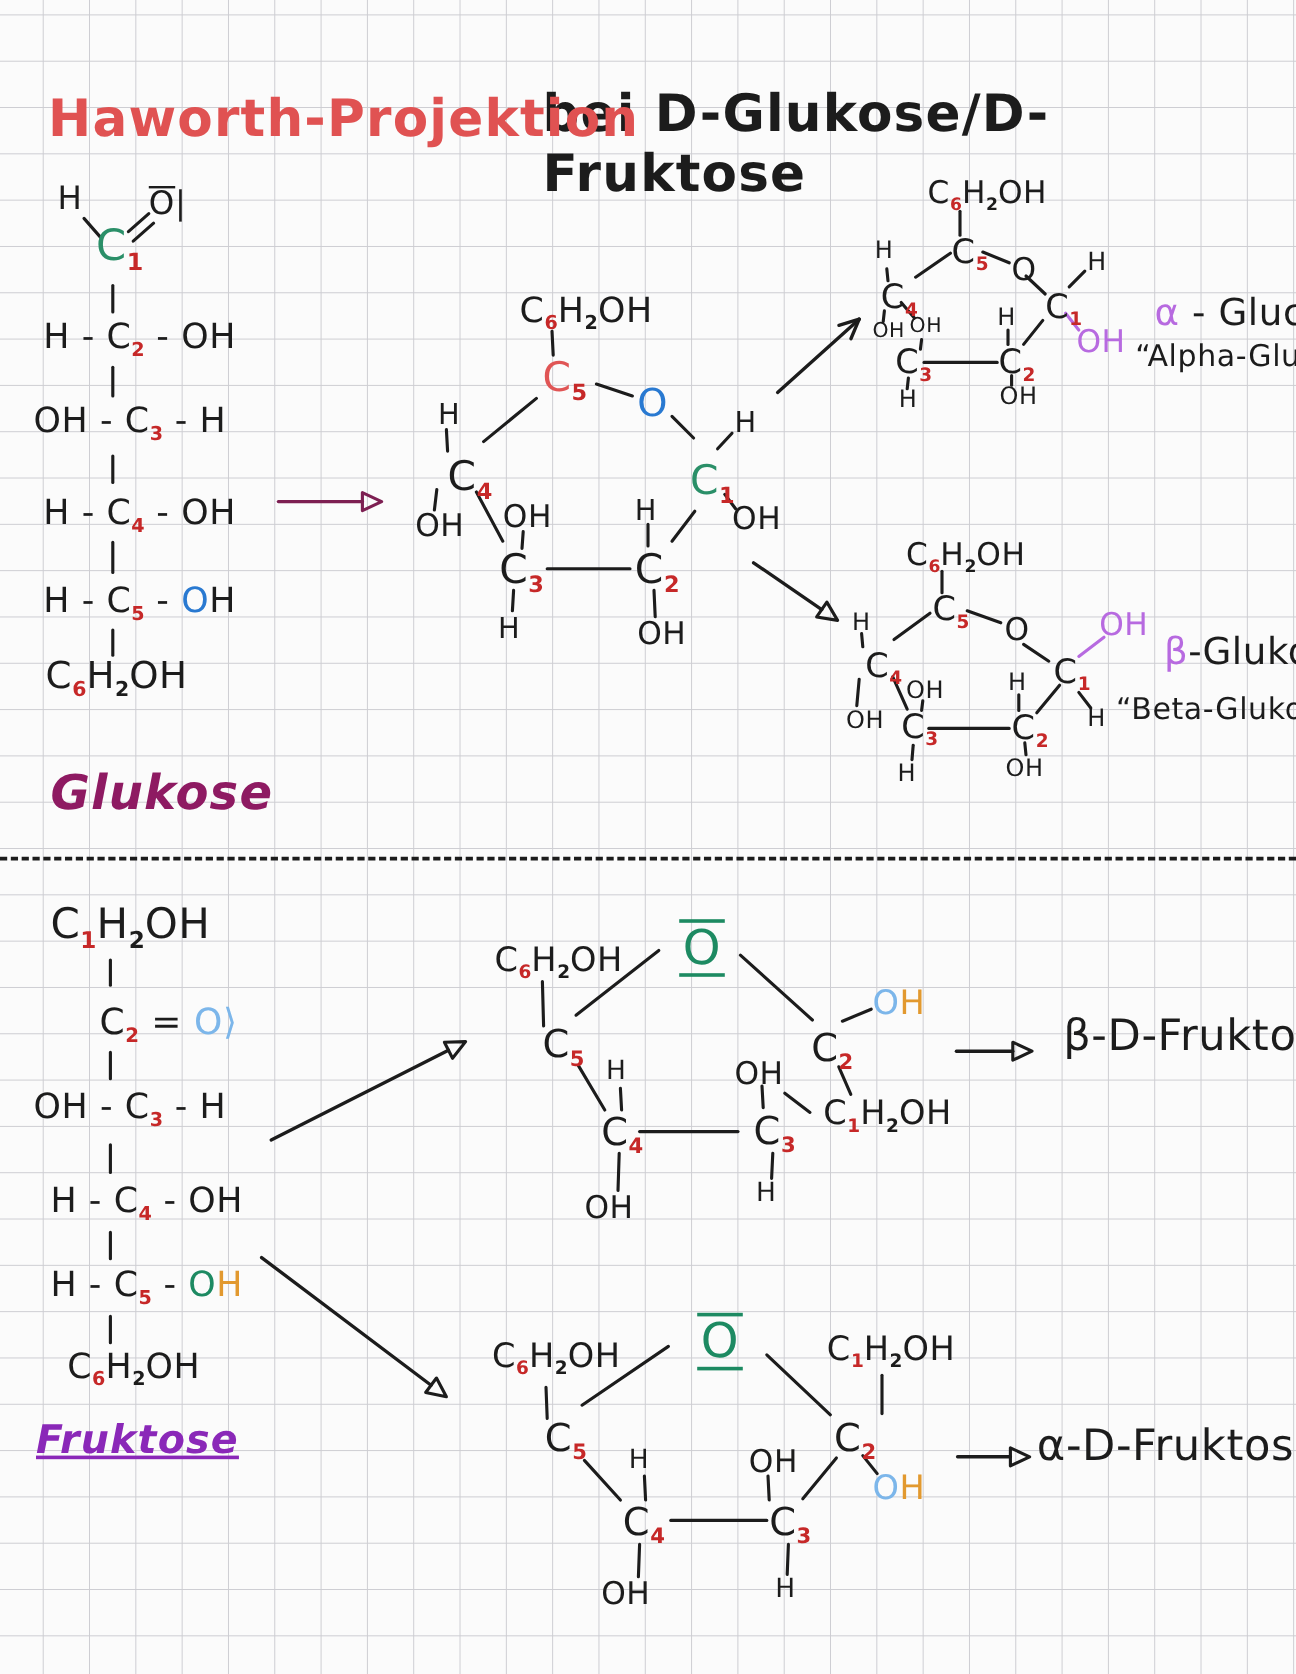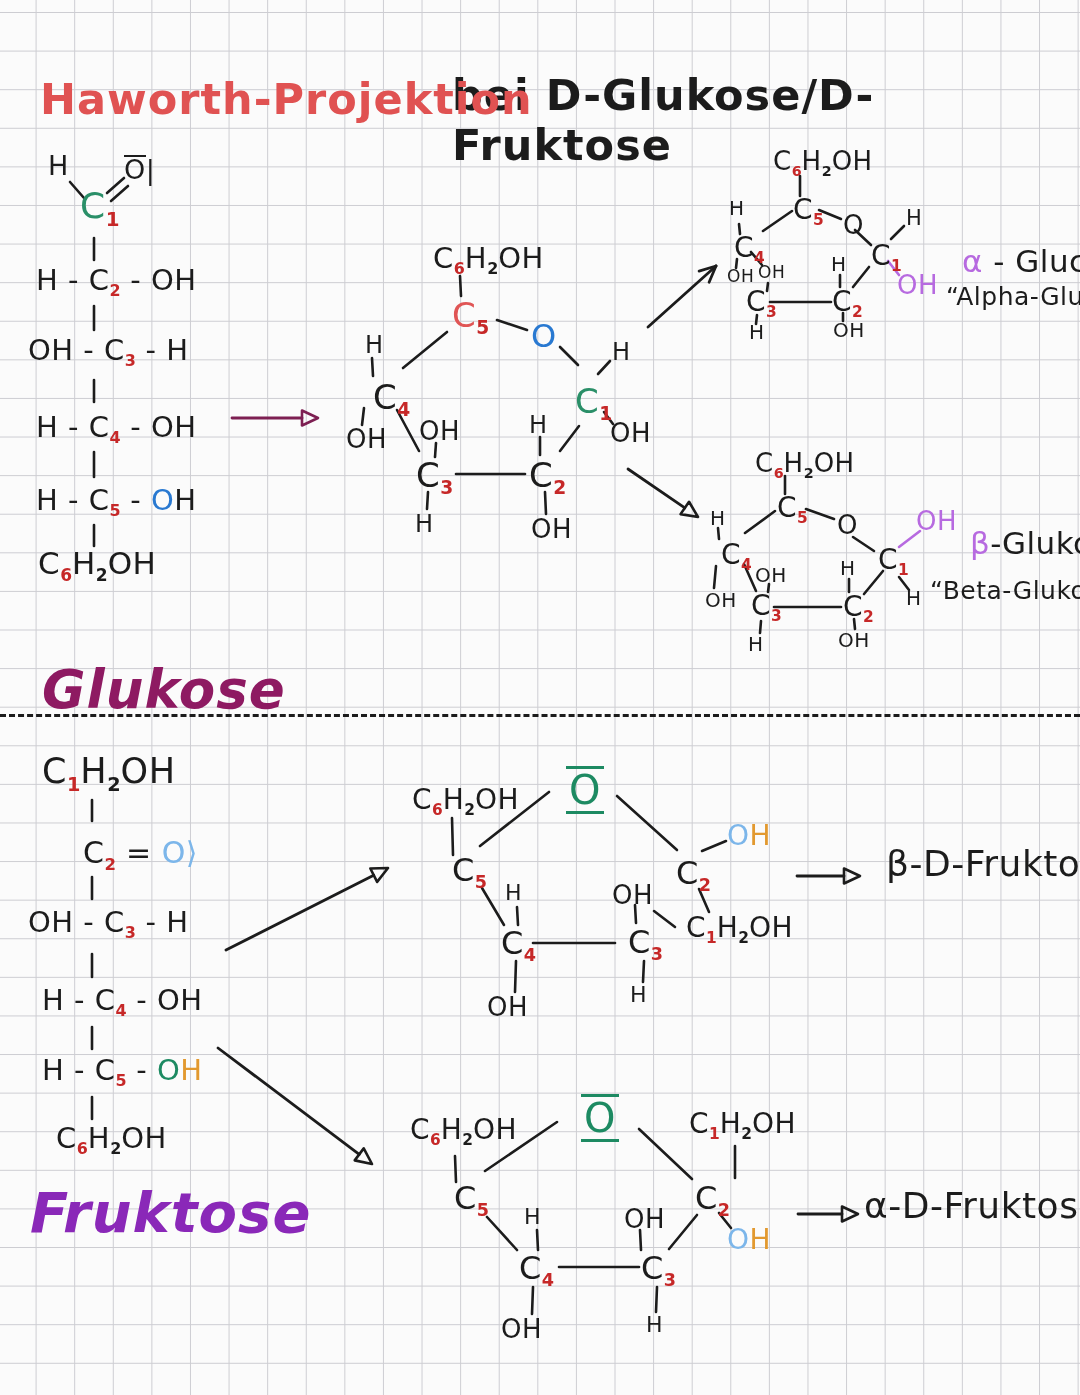--- a/index.html
+++ b/index.html
@@ -141,25 +141,25 @@
       </g>
       <g>
         <line x1="798" y1="1214" x2="842" y2="1214" stroke="#1c1c1c" stroke-width="2.8" stroke-linecap="round"></line>
         <polygon points="858,1214 842,1221.5 842,1206.5" fill="none" stroke="#1c1c1c" stroke-width="2.6" stroke-linejoin="round"></polygon>
       </g>
     </svg>
 
   <div class="title" id="title-black" style="left: 452px; top: 70px; font-size: 43px; color: rgb(28, 28, 28);">bei D-Glukose/D-Fruktose</div>
   <div class="title" id="title-red" style="left: 40px; top: 74px; font-size: 43px; color: rgb(224, 82, 82);">Haworth-Projektion</div>
 
-  <div class="section-label" style="left: 42px; top: 659px; font-size: 53px; color: rgb(142, 26, 98);">Glukose</div>
+  <div class="section-label" style="left: 42px; top: 638px; font-size: 40px; color: rgb(142, 26, 98);">Glukose</div>
 
   <div class="divider" id="divider" style="top: 714px;"></div>
 
-  <div class="section-label" style="left: 30px; top: 1180px; font-size: 56px; color: rgb(138, 40, 184);">Fruktose</div>
+  <div class="section-label" style="left: 30px; top: 1180px; font-size: 33px; color: rgb(138, 40, 184); text-decoration: underline;">Fruktose</div>
 <div class="lbl" style="left: 48px; top: 152px; font-size: 27px;"><span>H</span></div>
     <div class="lbl" style="left: 124px; top: 155px; font-size: 27px;"><span class="bar-o">O</span><span>|</span></div>
     <div class="lbl" style="left: 80px; top: 188px; font-size: 36px;"><span style="color: rgb(42, 143, 104);">C</span><span class="sub" style="color: rgb(198, 40, 40);">1</span></div>
     <div class="lbl" style="left: 36px; top: 266px; font-size: 29px;"><span>H</span><span> - </span><span>C</span><span class="sub" style="color: rgb(198, 40, 40);">2</span><span> - </span><span>OH</span></div>
     <div class="lbl" style="left: 28px; top: 336px; font-size: 29px;"><span>OH</span><span> - </span><span>C</span><span class="sub" style="color: rgb(198, 40, 40);">3</span><span> -  </span><span>H</span></div>
     <div class="lbl" style="left: 36px; top: 413px; font-size: 29px;"><span>H</span><span> - </span><span>C</span><span class="sub" style="color: rgb(198, 40, 40);">4</span><span> - </span><span>OH</span></div>
     <div class="lbl" style="left: 36px; top: 486px; font-size: 29px;"><span>H</span><span> - </span><span>C</span><span class="sub" style="color: rgb(198, 40, 40);">5</span><span> - </span><span style="color: rgb(41, 121, 209);">O</span><span>H</span></div>
     <div class="lbl" style="left: 38px; top: 548px; font-size: 31px;"><span>C</span><span class="sub" style="color: rgb(198, 40, 40);">6</span><span>H</span><span class="sub">2</span><span>OH</span></div>
     <div class="lbl" style="left: 433px; top: 244px; font-size: 29px;"><span>C</span><span class="sub" style="color: rgb(198, 40, 40);">6</span><span>H</span><span class="sub">2</span><span>OH</span></div>
     <div class="lbl" style="left: 452px; top: 298px; font-size: 34px;"><span style="color: rgb(224, 85, 85);">C</span><span class="sub" style="color: rgb(198, 40, 40);">5</span></div>

